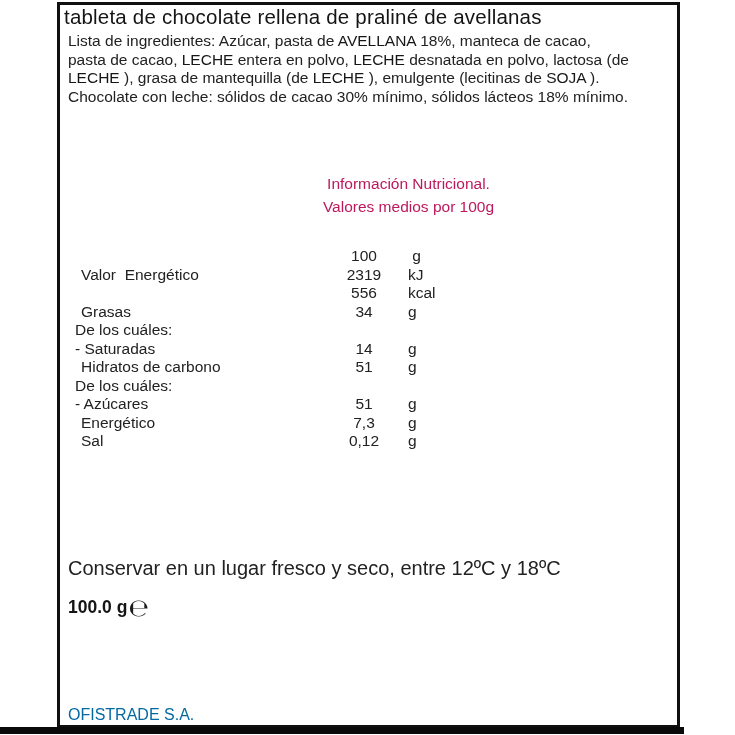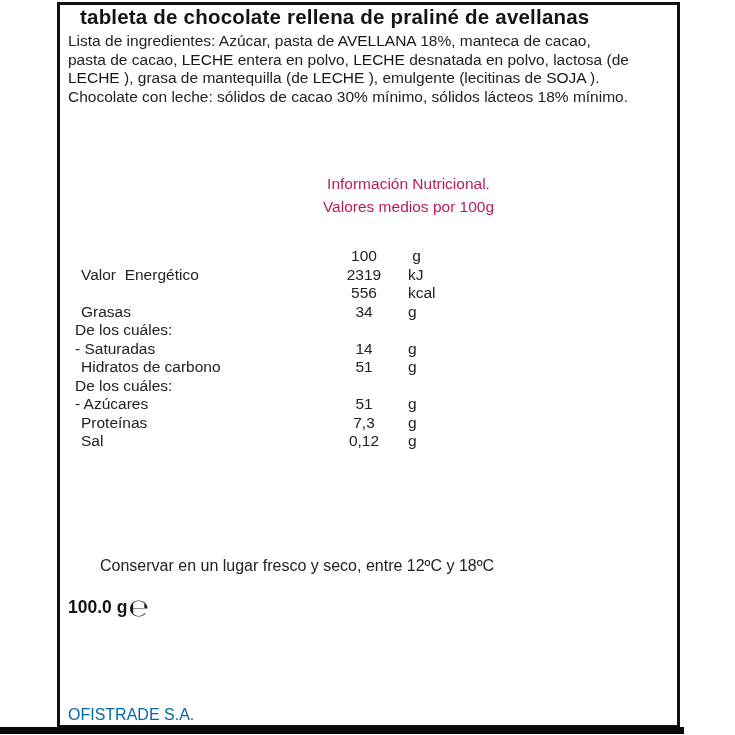--- a/index.html
+++ b/index.html
@@ -6,22 +6,22 @@
   body {
     width:735px; height:735px; background:#ffffff; position:relative; overflow:hidden;
     font-family:"Liberation Sans","DejaVu Sans",sans-serif; color:#1e1e1e;
     -webkit-font-smoothing:antialiased;
   }
   .label-box {
     position:absolute; left:57px; top:2px; width:623px; height:726px;
     border:3px solid #101010; box-sizing:border-box; background:#ffffff;
   }
   .title {
-    position:absolute; left:20px; top:0px; width:600px;
-    font-size:20.5px; font-weight:bold; letter-spacing:0.2px; color:#141414;
+    position:absolute; left:4px; top:0px; width:600px;
+    font-size:20.5px; font-weight:normal; letter-spacing:0.2px; color:#141414;
     white-space:nowrap;
   }
   .ingredients {
     position:absolute; left:8px; top:27px; width:602px;
     font-size:15.5px; line-height:18.6px; color:#222222;
   }
   .ingredients .ing-line { white-space:pre; }
   .ingredients .b { font-weight:normal; color:#161616; }
   .nut-header {
     position:absolute; left:0; top:167px; width:100%; box-sizing:border-box;
@@ -29,21 +29,21 @@
   }
   .nut-table { position:absolute; left:0; top:242px; width:100%; }
   .nrow {
     display:grid; grid-template-columns:260px 88px 1fr;
     height:18.5px; font-size:15.5px; line-height:18.5px; color:#222222;
   }
   .nlabel { padding-left:21px; white-space:pre; }
   .nlabel.ind { padding-left:15px; }
   .nnum { text-align:center; white-space:pre; }
   .nunit { white-space:pre; }
-  .storage { position:absolute; left:8px; top:552px; font-size:16px; color:#222222; white-space:pre;margin-left:32px; }
+  .storage { position:absolute; left:8px; top:552px; font-size:20px; color:#222222; white-space:pre; }
   .weight { position:absolute; left:8px; top:589px; font-size:17.5px; font-weight:bold; color:#141414; }
   .esign {
     font-family:"DejaVu Sans",sans-serif; font-weight:400; font-size:24px;
     vertical-align:-3px; margin-left:1px; color:#1a1a1a;
   }
   .footer { position:absolute; left:8px; top:650px; font-size:15.5px; line-height:24px; color:#222222; white-space:pre-wrap; }
   .footer .mname { font-size:16px; font-weight:normal; color:#0369a1; }
   .bottom-band { position:absolute; left:0; top:727px; width:684px; height:7px; background:#0a0a0a; }
 </style>
 </head>
@@ -105,21 +105,21 @@
         <span class="nlabel ind">De los cuáles:</span>
         <span class="nnum"></span>
         <span class="nunit"></span>
       </div>
       <div class="nrow">
         <span class="nlabel ind">- Azúcares</span>
         <span class="nnum">51</span>
         <span class="nunit">g</span>
       </div>
       <div class="nrow">
-        <span class="nlabel">Proteínas</span>
+        <span class="nlabel">Energético</span>
         <span class="nnum">7,3</span>
         <span class="nunit">g</span>
       </div>
       <div class="nrow">
         <span class="nlabel">Sal</span>
         <span class="nnum">0,12</span>
         <span class="nunit">g</span>
       </div>
     </div>
 

